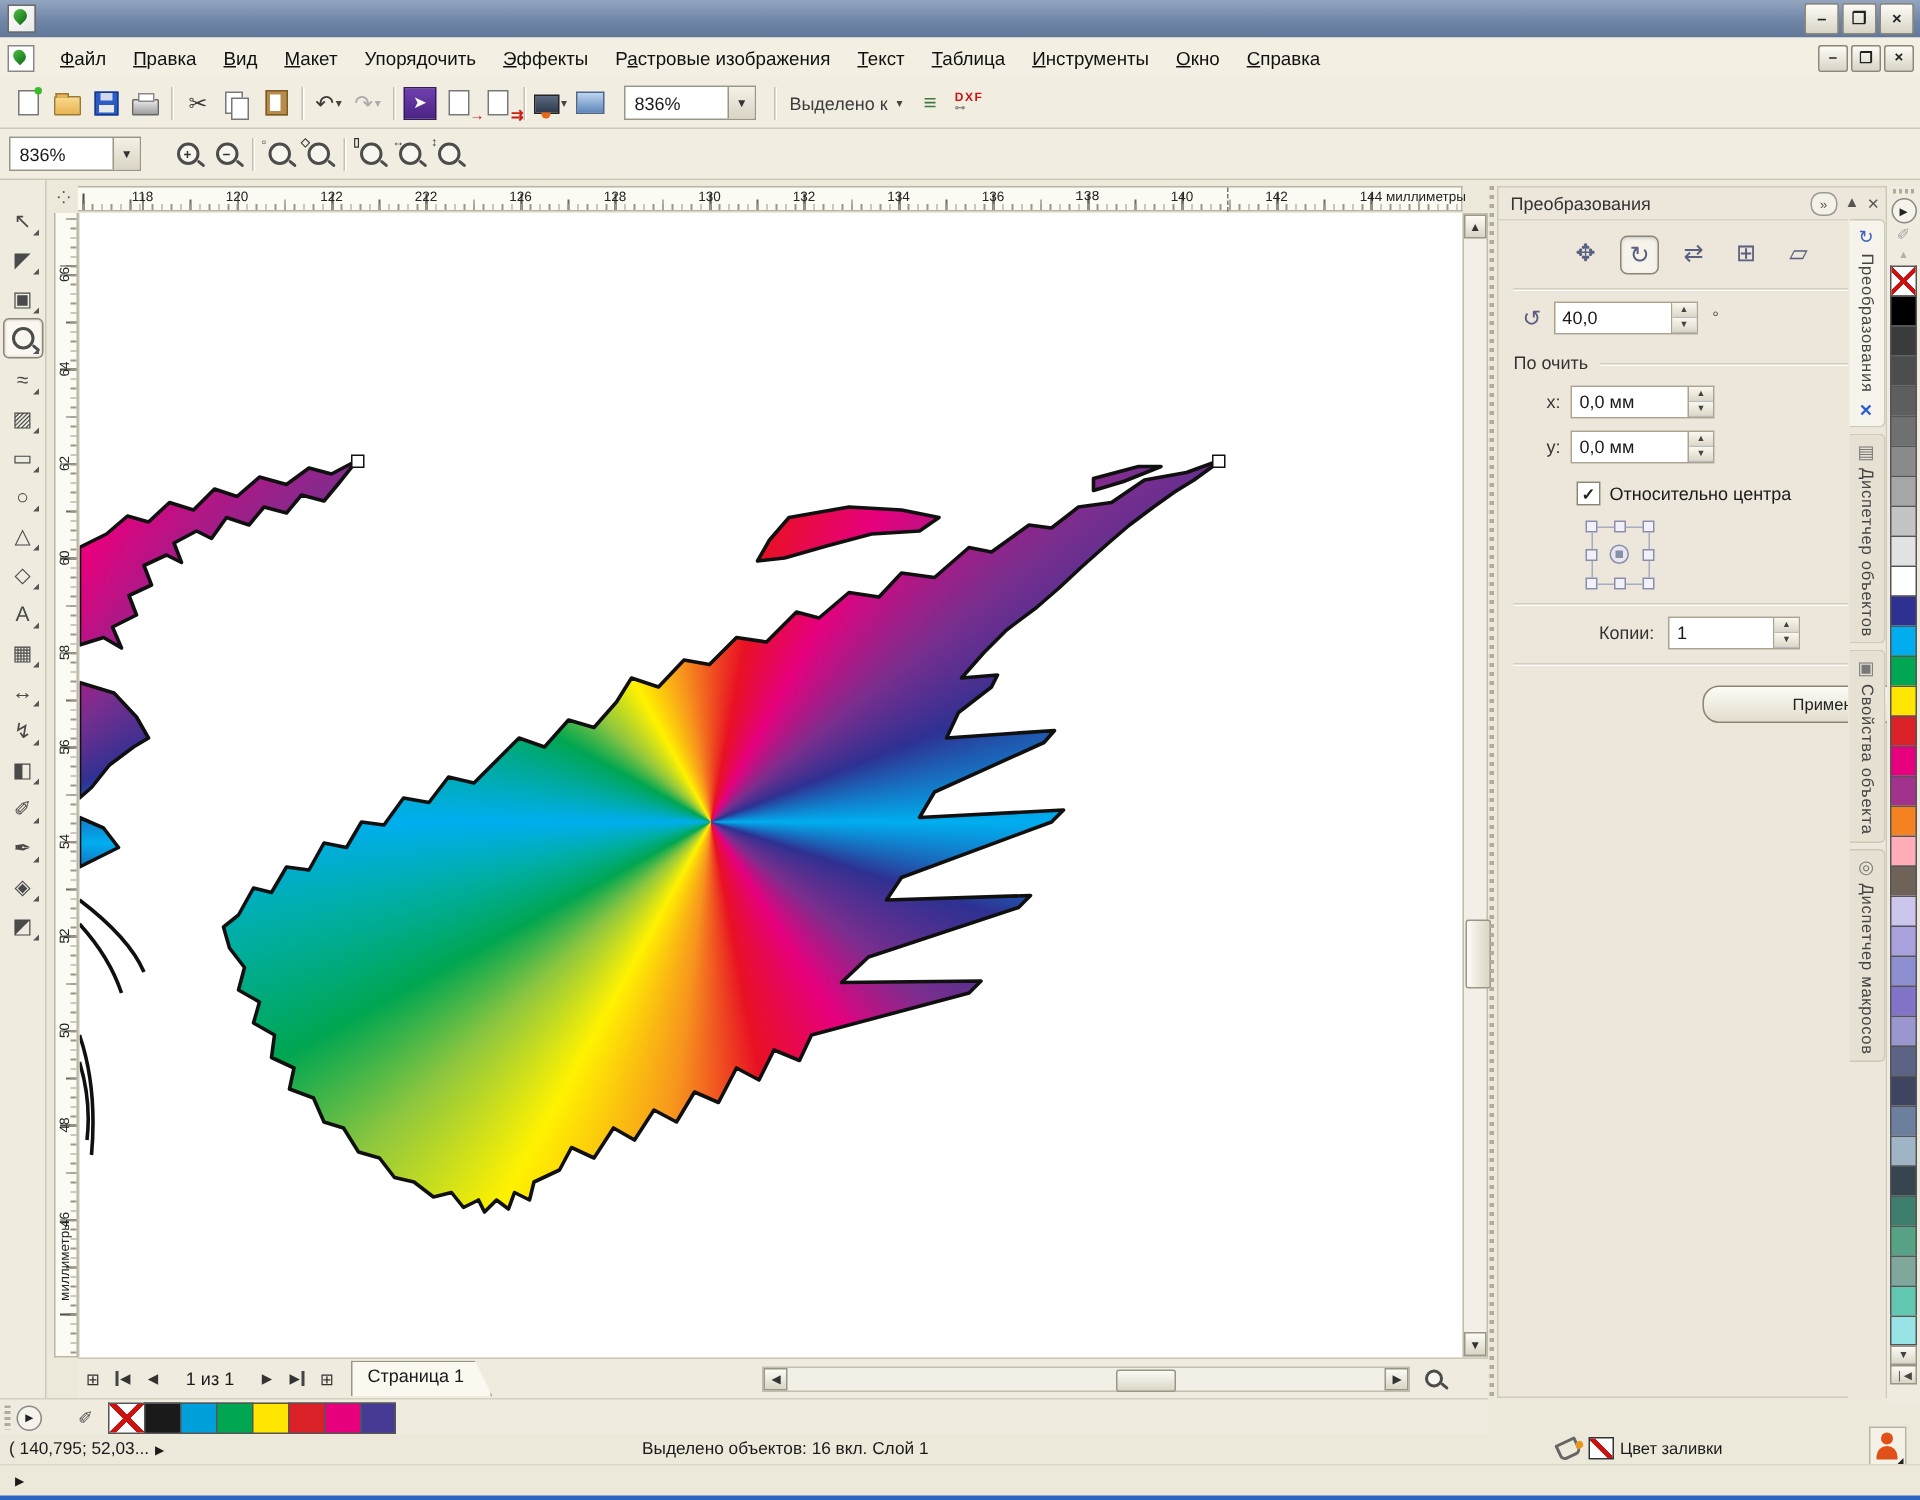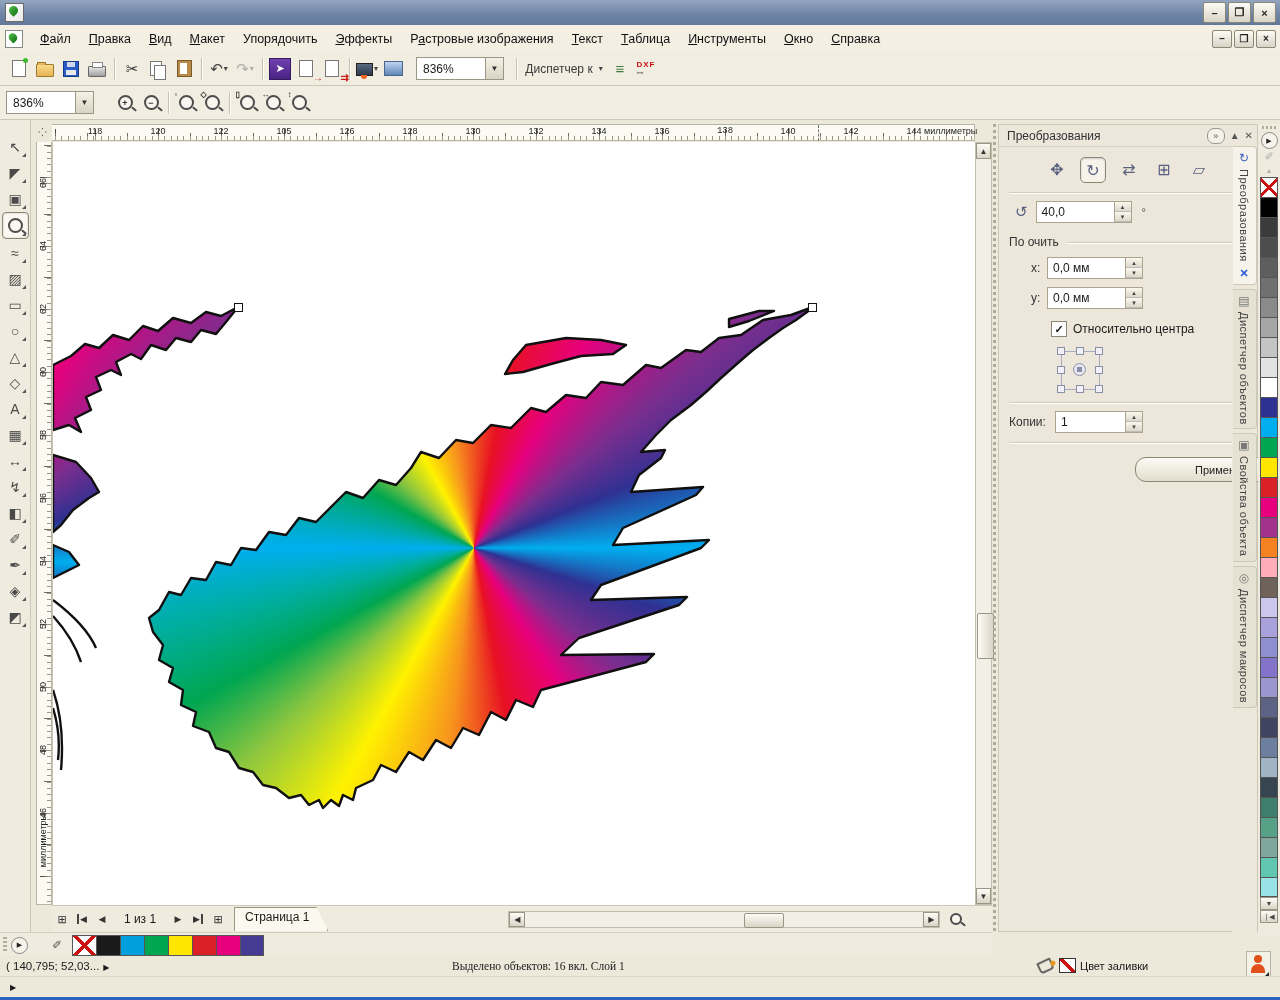--- a/index.html
+++ b/index.html
@@ -117,21 +117,21 @@
   #docpal .swatch{width:24px;height:21px;border-right:none;}
   #docpal .swatch:last-child{border-right:1px solid #555;}
   .swatch.none{background:
       linear-gradient(45deg,transparent 44%,#cc1111 44%,#cc1111 56%,transparent 56%),
       linear-gradient(-45deg,transparent 44%,#cc1111 44%,#cc1111 56%,transparent 56%),#fff;}
 
   
   #status1{left:0;top:956px;width:1280px;height:20px;background:#ece8da;display:flex;align-items:center;font-size:11.5px;}
   #status2{left:0;top:976px;width:1280px;height:21px;background:#ece8da;border-top:1px solid #dcd8c8;display:flex;align-items:center;font-size:11.5px;padding-left:6px;box-sizing:border-box;}
   #coords{width:260px;padding-left:6px;}
-  #sel-info{position:absolute;left:452px;font-family:Liberation Serif, serif;}
+  #sel-info{position:absolute;left:428px;}
   .flyarr{font-size:8px;margin-left:4px;}
   #fill-outline{position:absolute;left:1038px;top:956px;width:200px;height:40px;}
   .fo-row{display:flex;align-items:center;height:19px;gap:4px;}
   .fo-swatch{width:15px;height:13px;border:1px solid #333;background:linear-gradient(45deg,transparent 42%,#cc1111 42%,#cc1111 58%,transparent 58%),#fff;}
   .bucket{width:11px;height:8px;border:2px solid #666;border-radius:1px 1px 4px 4px;transform:rotate(-25deg);position:relative;margin-right:2px;}
   .bucket::after{content:"";position:absolute;right:-5px;top:2px;width:5px;height:5px;background:#e8981b;border-radius:50% 50% 50% 0;}
   .penicon{font-size:12px;color:#555;}
   #person{left:1246px;top:951px;width:23px;height:26px;border:1px solid #b8b4a4;background:#f4f1e6;position:absolute;}
   #person::before{content:"";position:absolute;left:7px;top:3px;width:8px;height:8px;background:#e05018;border-radius:50%;}
   #person::after{content:"";position:absolute;left:4px;top:12px;width:14px;height:9px;background:#e05018;border-radius:7px 7px 0 0;}
@@ -263,21 +263,21 @@
       </div>
     <div class="tbico">
         <div class="i-imgicon"></div>
       </div>
     <div class="combo" style="width:80px;margin-left:10px;">
       <span>836%</span>
         <span class="cbtn">▼</span>
     </div>
     <div class="sep" style="margin-left:12px;"></div>
     <div class="tbico" style="min-width:86px;font-size:12px;">
-      <span>Диспетчер к</span>
+      <span>Выделено к</span>
         <span class="dd" style="margin-left:6px;">▾</span>
     </div>
     <div class="tbico" style="color:#3f7a3f;">≡</div>
     <div class="tbico">
         <div class="i-dxf">
           <span style="color:#cc1111;font-size:8px;">DXF</span>
           <span>⊶</span>
         </div>
       </div>
   </div>
@@ -347,21 +347,21 @@
       <div class="tool">◩</div>
     </div>
 
   <div id="corner-icon" class="abs">⁘</div>
   <div id="h-ruler" class="abs">
     <span id="h-ruler-unit">миллиметры</span>
     <div id="ruler-marker"></div>
   <span class="hrl" style="left: 33px;">118</span>
       <span class="hrl" style="left: 96px;">120</span>
       <span class="hrl" style="left: 159px;">122</span>
-      <span class="hrl" style="left: 222px;">105</span>
+      <span class="hrl" style="left: 222px;">222</span>
       <span class="hrl" style="left: 285px;">126</span>
       <span class="hrl" style="left: 348px;">128</span>
       <span class="hrl" style="left: 411px;">130</span>
       <span class="hrl" style="left: 474px;">132</span>
       <span class="hrl" style="left: 537px;">134</span>
       <span class="hrl" style="left: 600px;">136</span>
       <span class="hrl" style="left: 663px; font-family: Liberation Mono, monospace;">138</span>
       <span class="hrl" style="left: 726px;">140</span>
       <span class="hrl" style="left: 789px;">142</span>
       <span class="hrl" style="left: 852px;">144</span>
@@ -530,21 +530,21 @@
         <div class="anch" style="left: 19px; top: 0px;"></div>
         <div class="anch" style="left: 38px; top: 0px;"></div>
         <div class="anch" style="left: 0px; top: 19px;"></div>
         <div class="anch center" style="left: 16px; top: 16px;"></div>
         <div class="anch" style="left: 38px; top: 19px;"></div>
         <div class="anch" style="left: 0px; top: 38px;"></div>
         <div class="anch" style="left: 19px; top: 38px;"></div>
         <div class="anch" style="left: 38px; top: 38px;"></div>
       </div>
     <div class="dockhr"></div>
-    <div class="xrow" style="padding-left:10px;">
+    <div class="xrow" style="padding-left:10px;justify-content:center;">
       <span class="rowlabel" style="width:46px;">Копии:</span>
       <div class="spinbox" style="width:88px;">
         <div class="val">1</div>
         <div class="spinner">
             <div>▲</div>
             <div>▼</div>
           </div>
       </div>
     </div>
     <div class="dockhr"></div>

